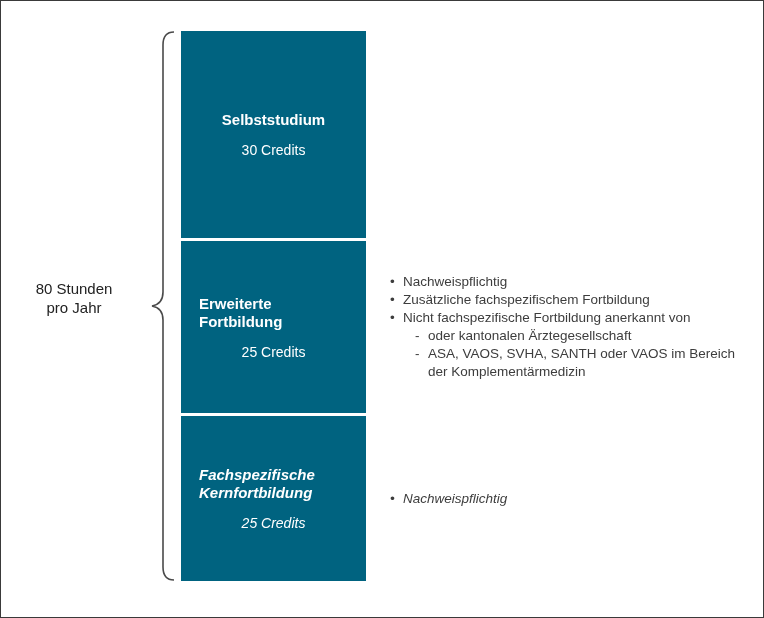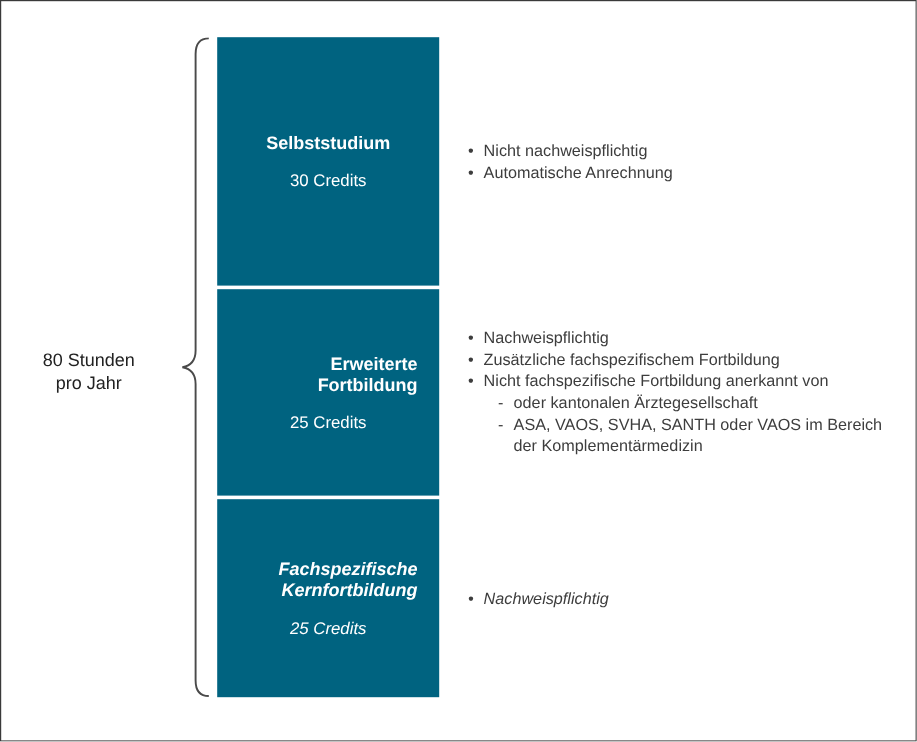--- a/index.html
+++ b/index.html
@@ -12,21 +12,21 @@
     width: 762px;
     height: 616px;
     border: 1px solid #3a3a3a;
     background: #ffffff;
     font-family: "Liberation Sans", sans-serif;
     overflow: hidden;
   }
   .left-label {
     position: absolute;
     left: 6px;
-    top: 290px;
+    top: 278px;
     width: 134px;
     text-align: center;
     font-size: 15px;
     line-height: 19px;
     color: #222222;
   }
   .brace {
     position: absolute;
     left: 148px;
     top: 30px;
@@ -48,21 +48,21 @@
   .row3 { height: 165px; font-style: italic; }
   .box {
     width: 185px;
     height: 100%;
     background: var(--box-fill, #006380);
     color: var(--box-text, #ffffff);
     display: flex;
     flex-direction: column;
     justify-content: center;
     align-items: center;
-    text-align: right;
+    text-align: left;
     padding: 0 18px;
     box-sizing: border-box;
     flex-shrink: 0;
   }
   .box-title {
     font-weight: bold;
     font-size: 15px;
     line-height: 18px;
   }
   .box-credits {
@@ -110,24 +110,20 @@
     <path d="M 25 1 Q 14 1 14 14 L 14 261 Q 14 273 3 275 Q 14 277 14 289 L 14 536 Q 14 549 25 549" fill="none" style="stroke: var(--brace, #4a4a4a);" stroke-width="1.6"></path>
   </svg>
 
   <div class="rows">
 
     <div class="row row1">
       <div class="box">
         <div class="box-title">Selbststudium</div>
         <div class="box-credits">30 Credits</div>
       </div>
-      <ul class="bullets">
-          <li class="lvl1">Nicht nachweispflichtig</li>
-          <li class="lvl1">Automatische Anrechnung</li>
-        </ul>
     </div>
 
     <div class="row row2">
       <div class="box">
         <div class="box-title">Erweiterte Fortbildung</div>
         <div class="box-credits">25 Credits</div>
       </div>
       <ul class="bullets">
           <li class="lvl1">Nachweispflichtig</li>
           <li class="lvl1">Zusätzliche fachspezifischem Fortbildung</li>

